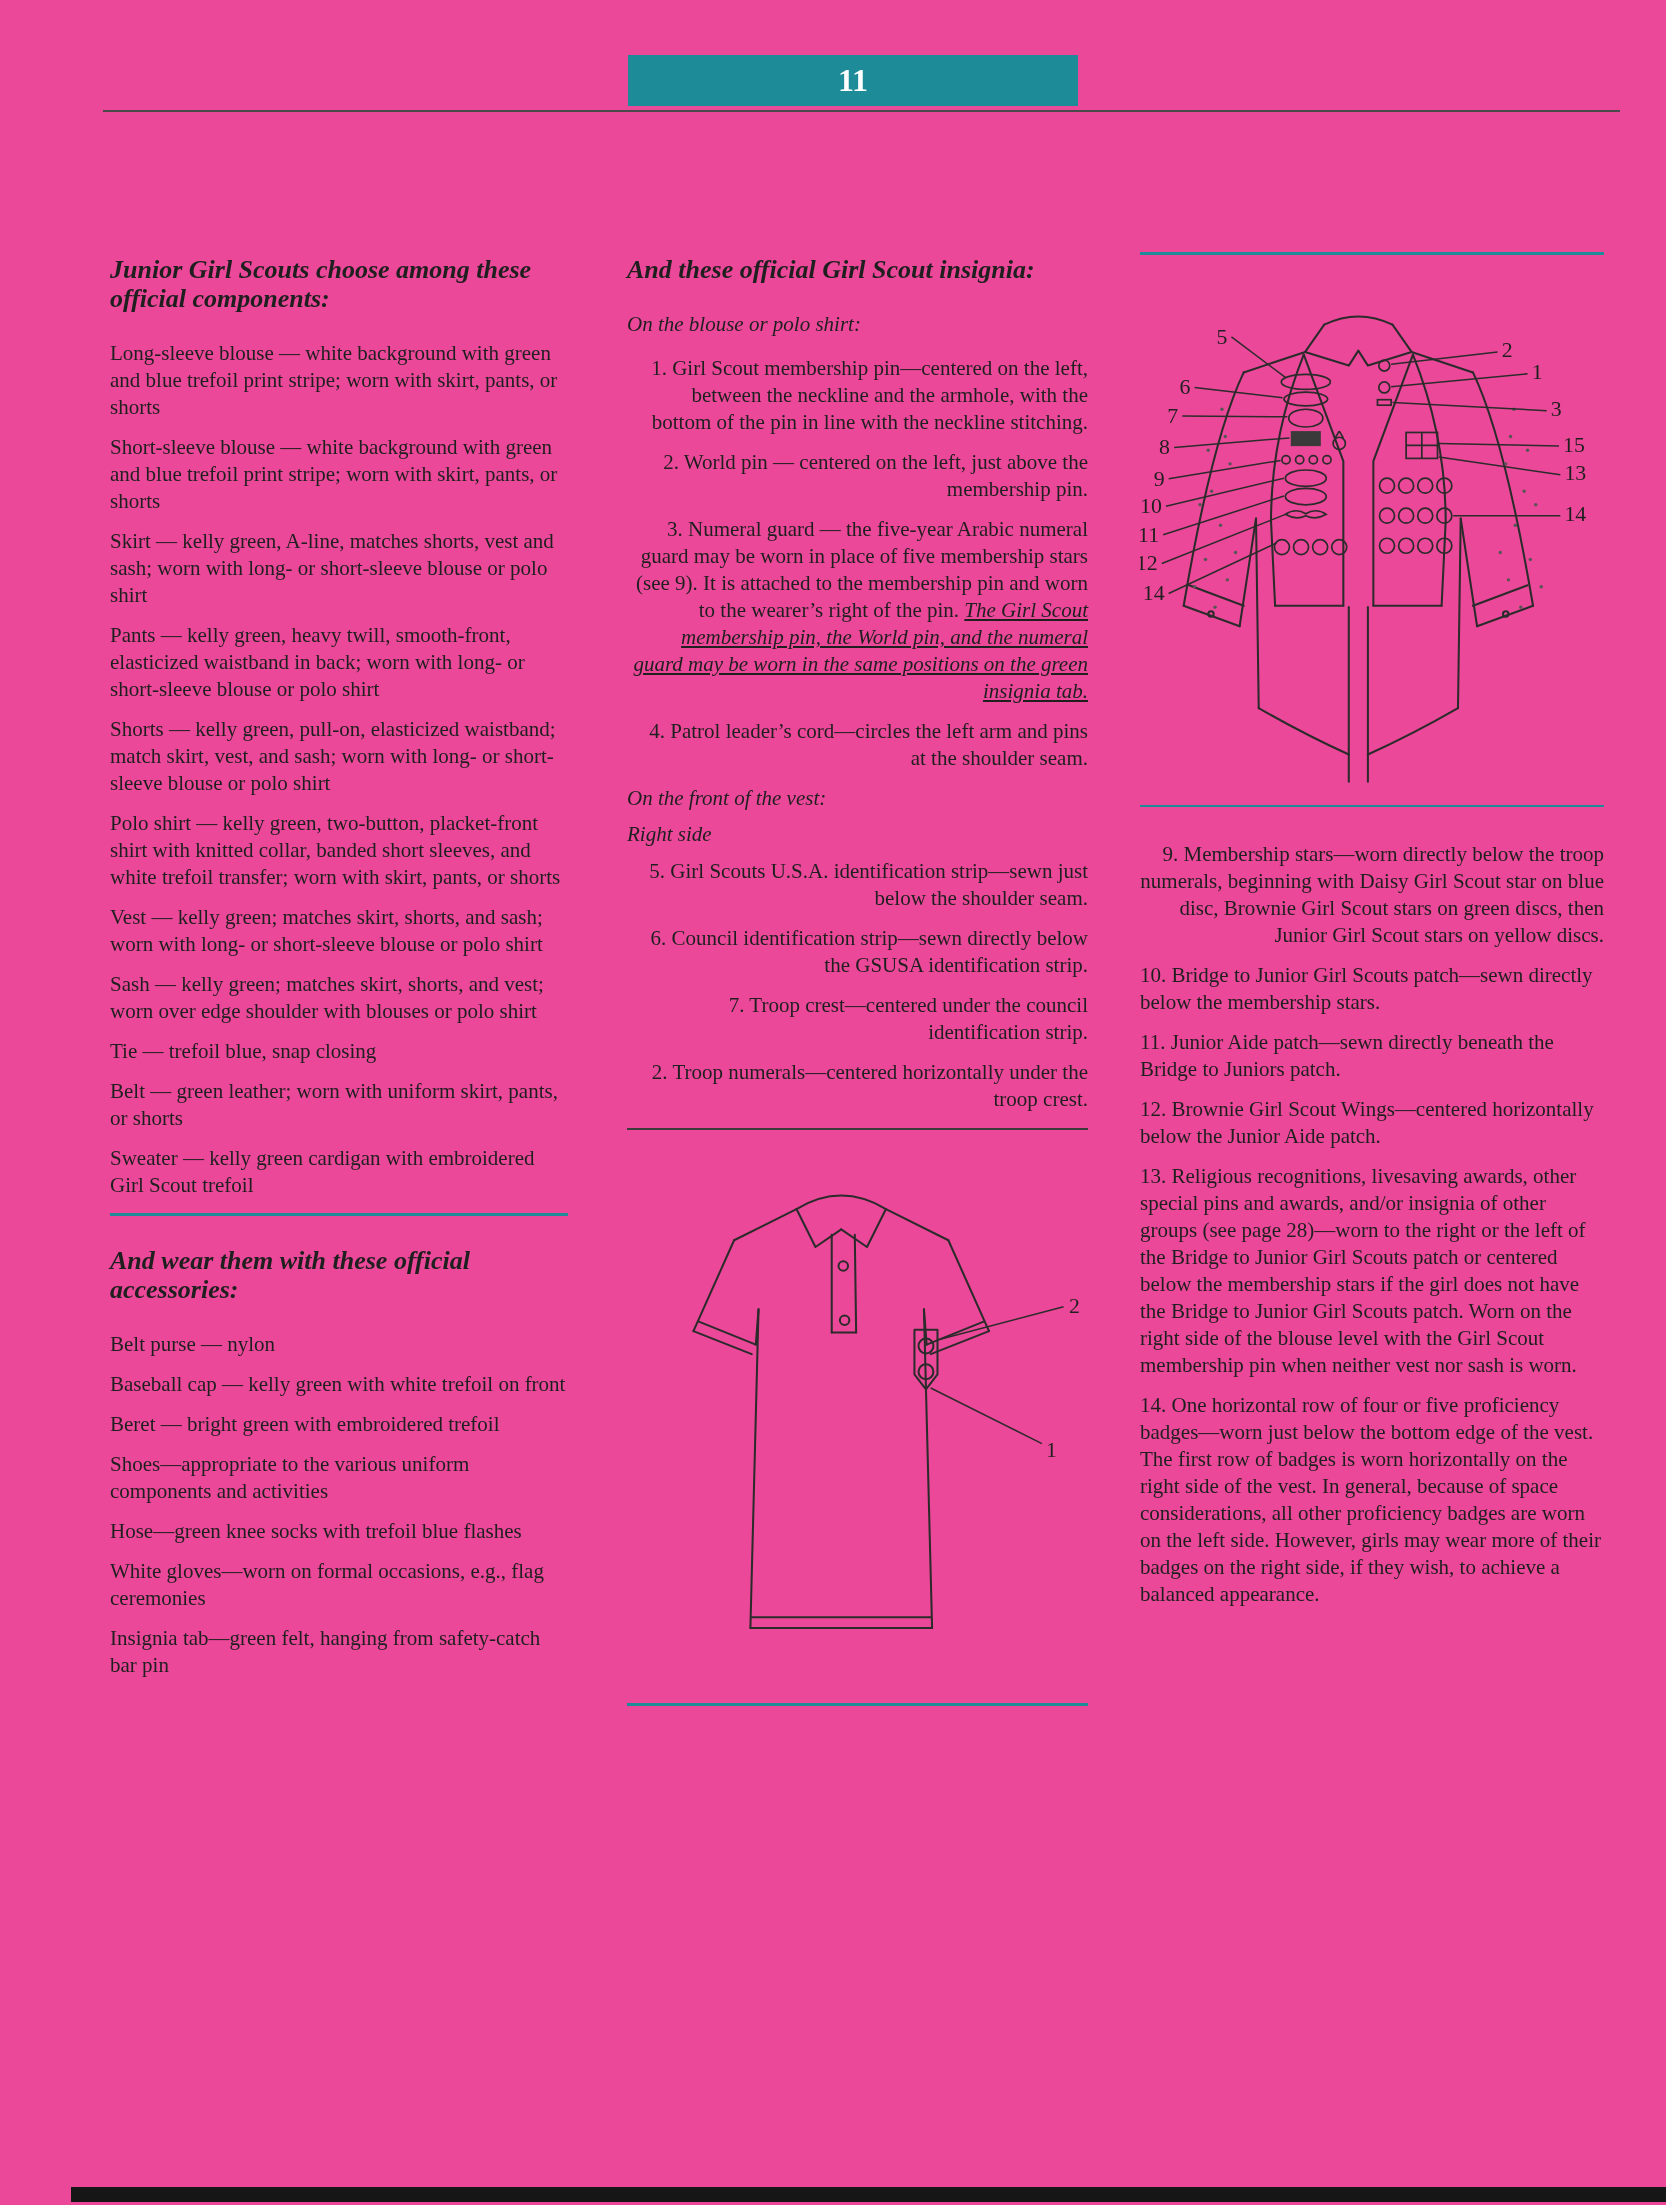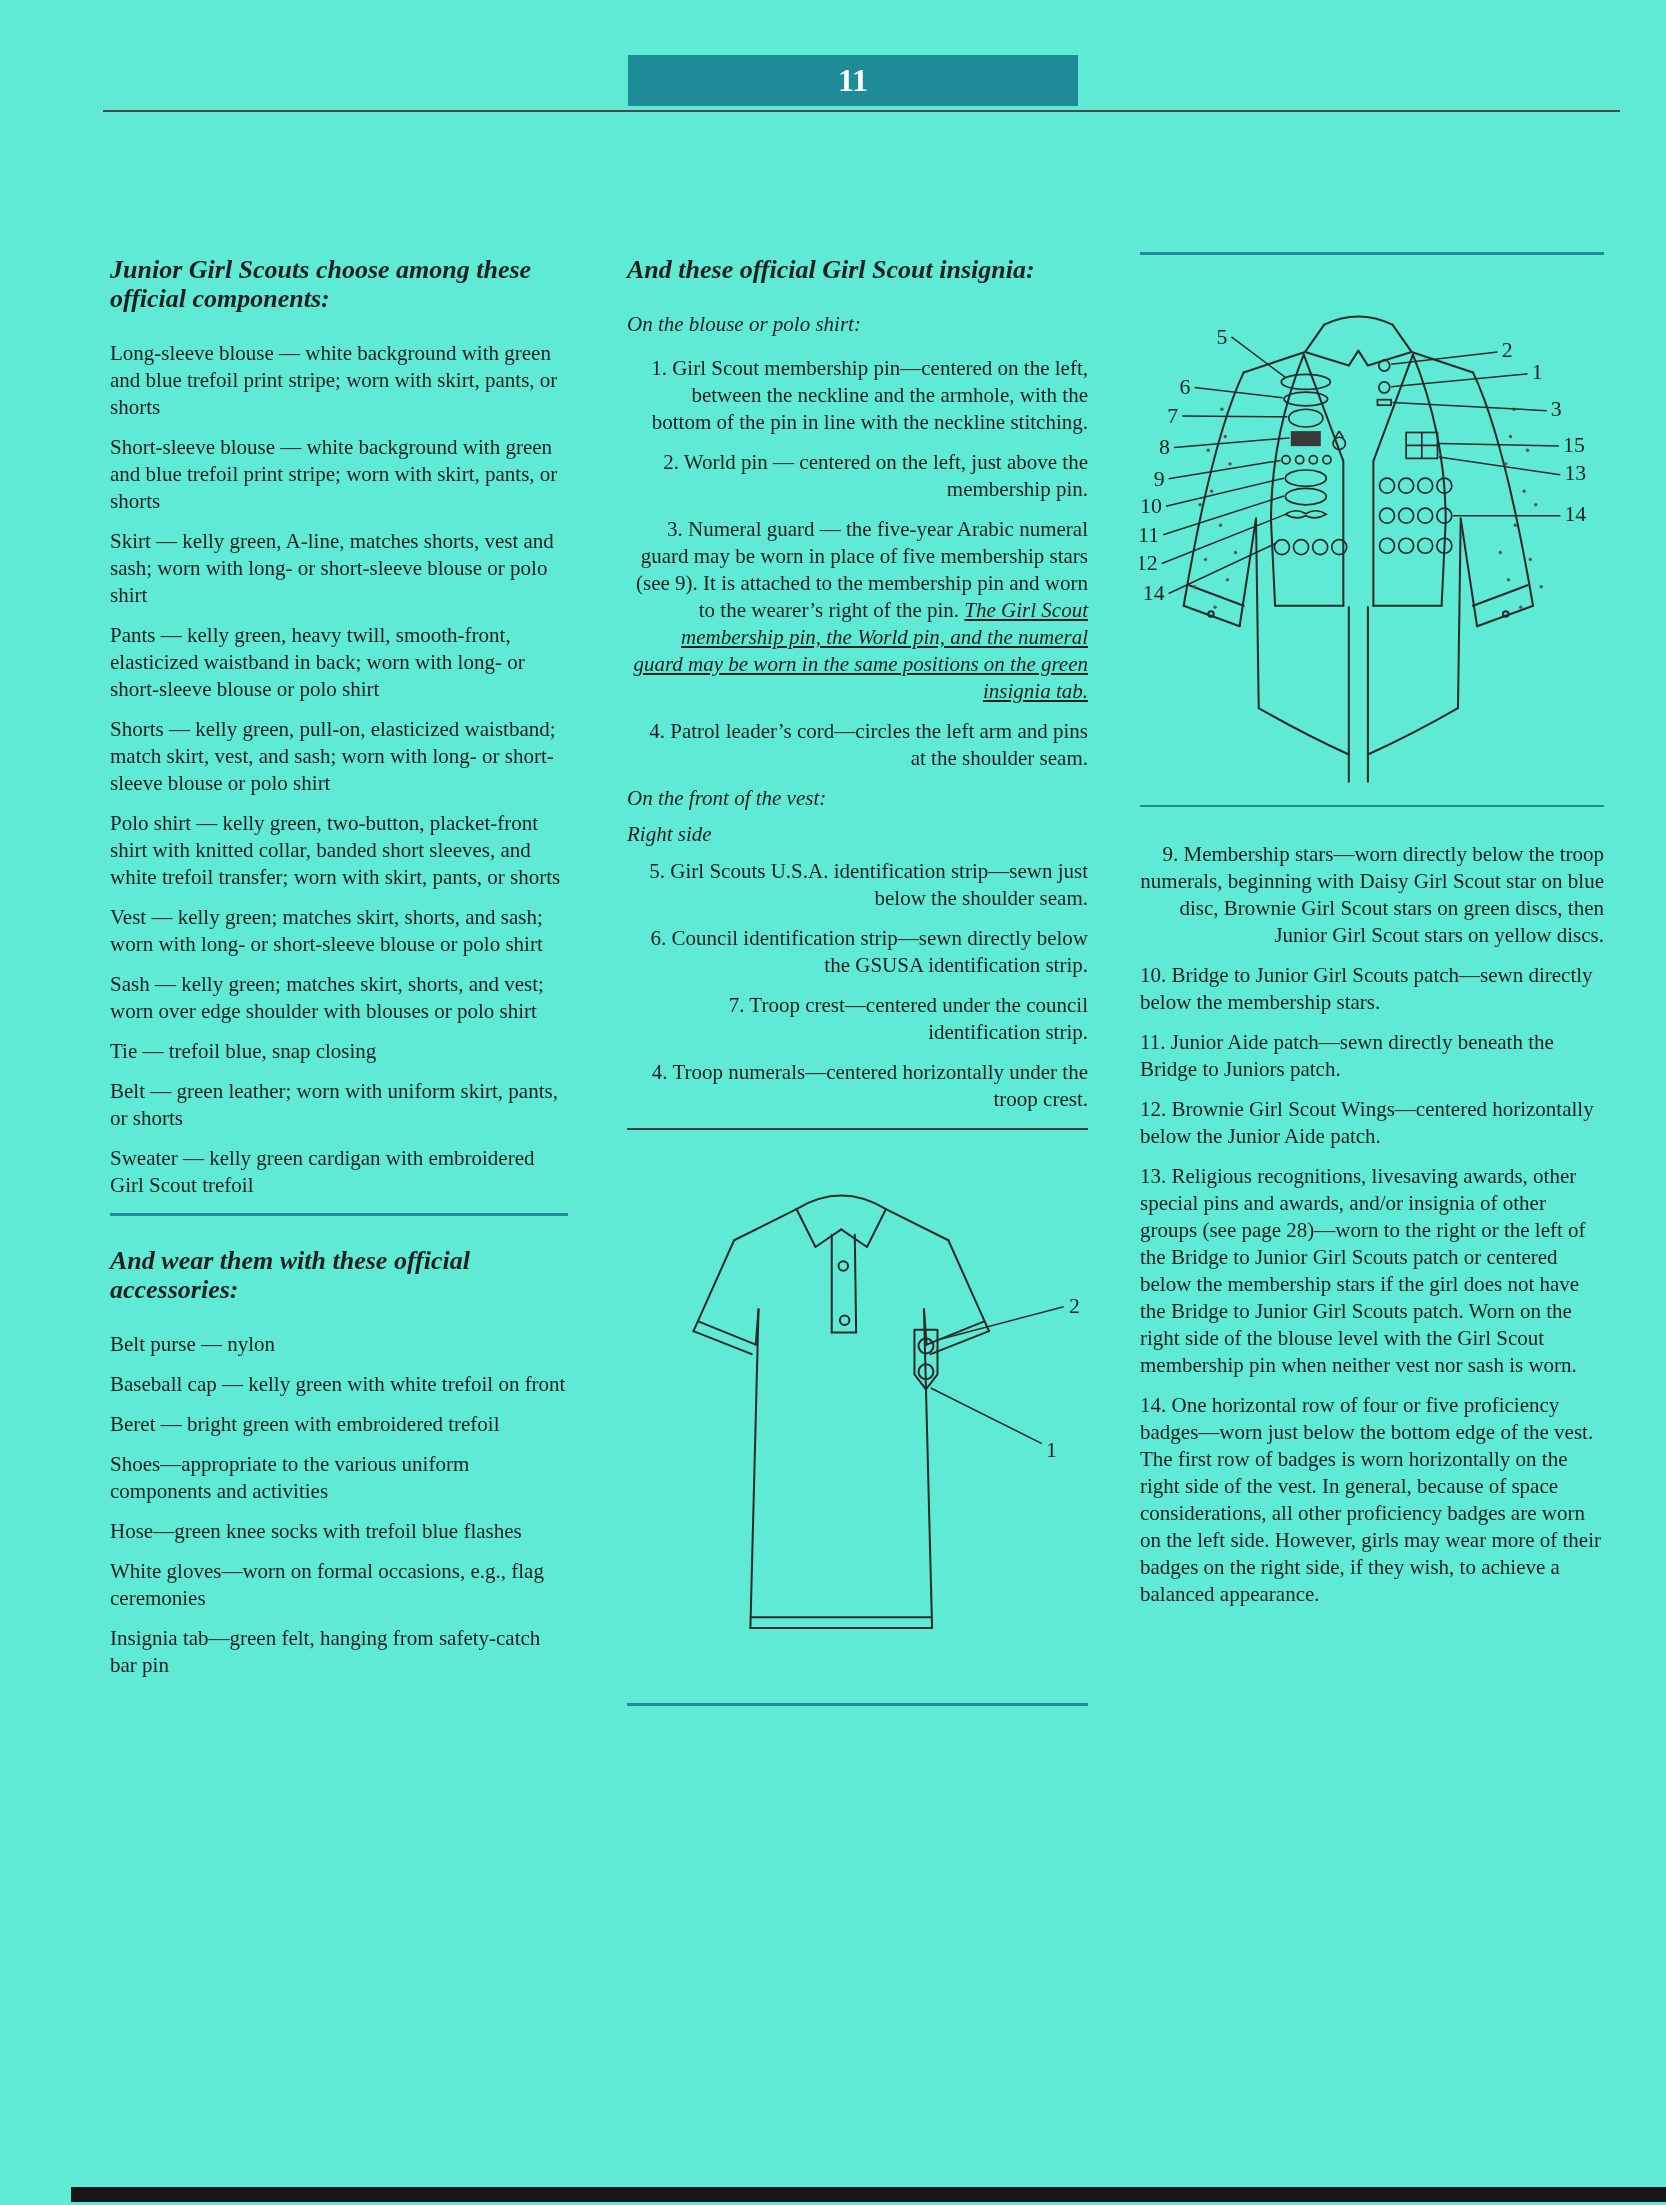--- a/index.html
+++ b/index.html
@@ -1,19 +1,19 @@
 <!DOCTYPE html>
 <html style="font-size:11px"><head>
 <meta charset="utf-8">
 <style>
   html,body{margin:0;padding:0;background:#d8d5cf;}
   .page{
     position:relative;
     width:1666px;height:2205px;
-    background:#5eead4;
+    background:#ec4899;
     font-family:"Liberation Serif", serif;
     color:#1f1f1f;
     overflow:hidden;
   }
   .pagenum-bar{
     position:absolute;left:628px;top:55px;width:450px;height:51px;
     background:#1e8c98;color:#ffffff;
     display:flex;align-items:center;justify-content:center;
     font-size:32px;font-weight:bold;
   }
@@ -90,21 +90,21 @@
     <p class="item indent"><span>2. World pin — centered on the left, just above the membership pin.</span><span class="it"></span></p>
     <p class="item indent"><span>3. Numeral guard — the five-year Arabic numeral guard may be worn in place of five membership stars (see 9). It is attached to the membership pin and worn to the wearer’s right of the pin. </span><span class="it">The Girl Scout membership pin, the World pin, and the numeral guard may be worn in the same positions on the green insignia tab.</span></p>
     <p class="item indent"><span>4. Patrol leader’s cord—circles the left arm and pins at the shoulder seam.</span><span class="it"></span></p>
 
     <p class="subhead tight">On the front of the vest:</p>
     <p class="subhead tight">Right side</p>
 
     <p class="item indent">5. Girl Scouts U.S.A. identification strip—sewn just below the shoulder seam.</p>
     <p class="item indent">6. Council identification strip—sewn directly below the GSUSA identification strip.</p>
     <p class="item indent">7. Troop crest—centered under the council identification strip.</p>
-    <p class="item indent">4. Troop numerals—centered horizontally under the troop crest.</p>
+    <p class="item indent">2. Troop numerals—centered horizontally under the troop crest.</p>
 
     <div class="rule-dark"></div>
 
     <svg class="illustration" width="461" height="521" viewBox="0 0 680 760" style="font-size:31px">
       <g stroke="#2b2b2b" stroke-width="3" fill="none" stroke-linecap="round" stroke-linejoin="round">
         <path d="M250,74 Q316,34 382,74"></path>
         <path d="M250,74 L278,130 L316,104"></path>
         <path d="M382,74 L354,130 L316,104"></path>
         <path d="M302,112 L302,256"></path>
         <path d="M336,112 L338,256"></path>

